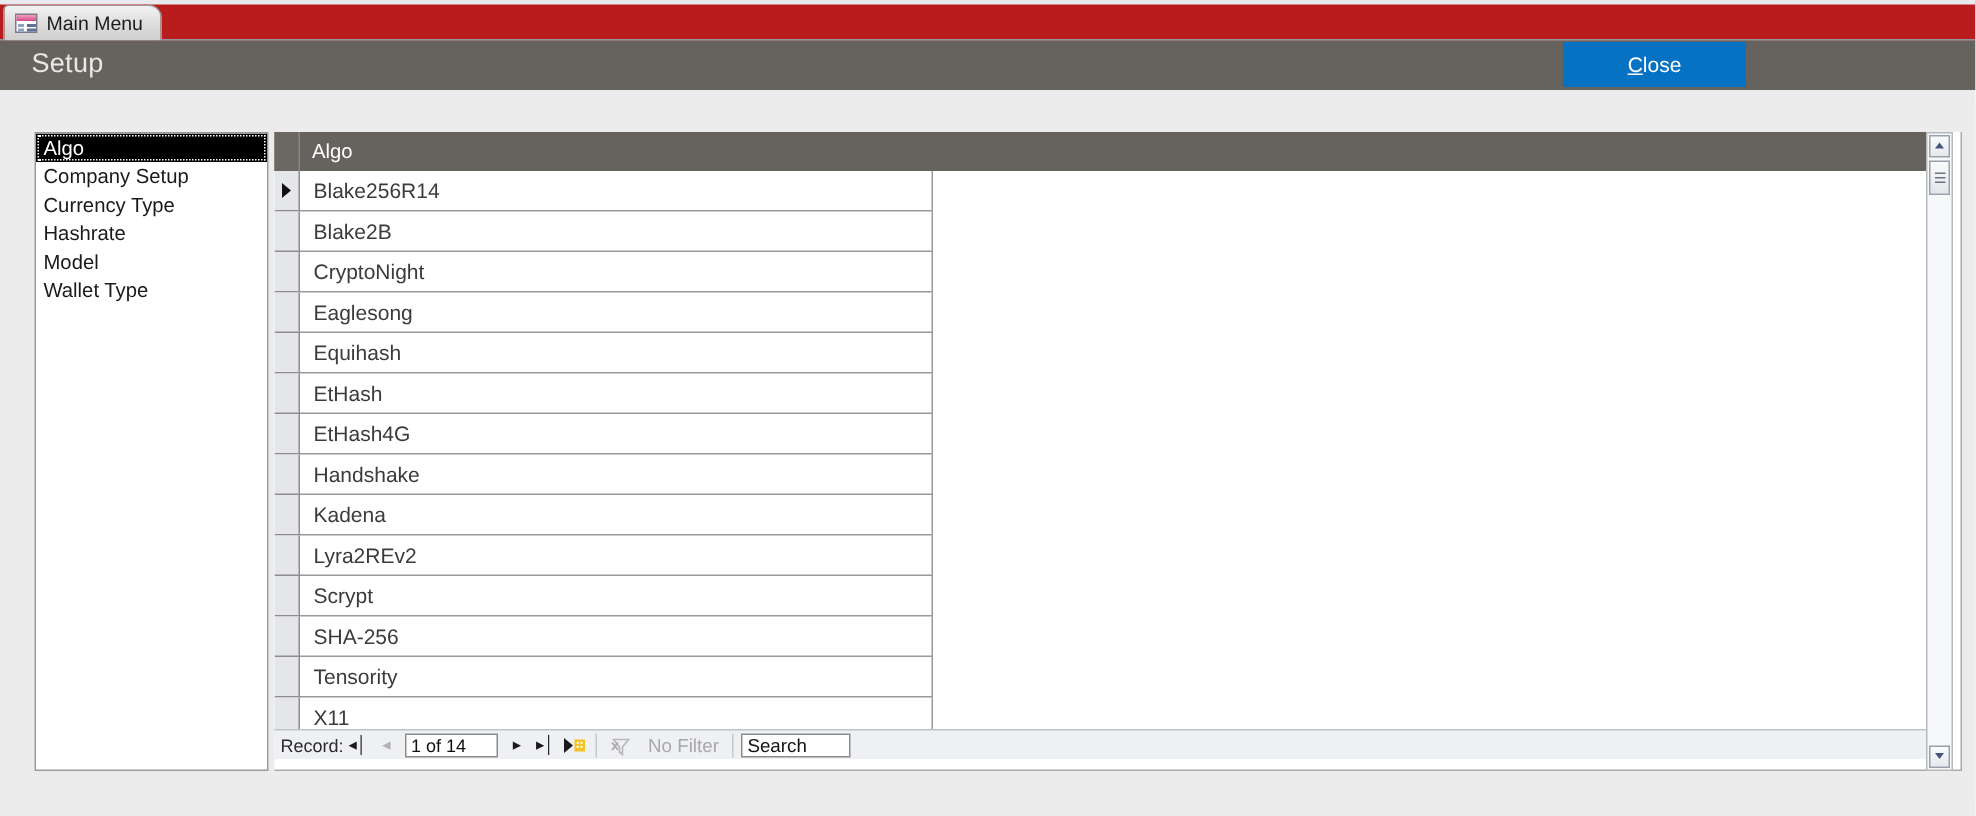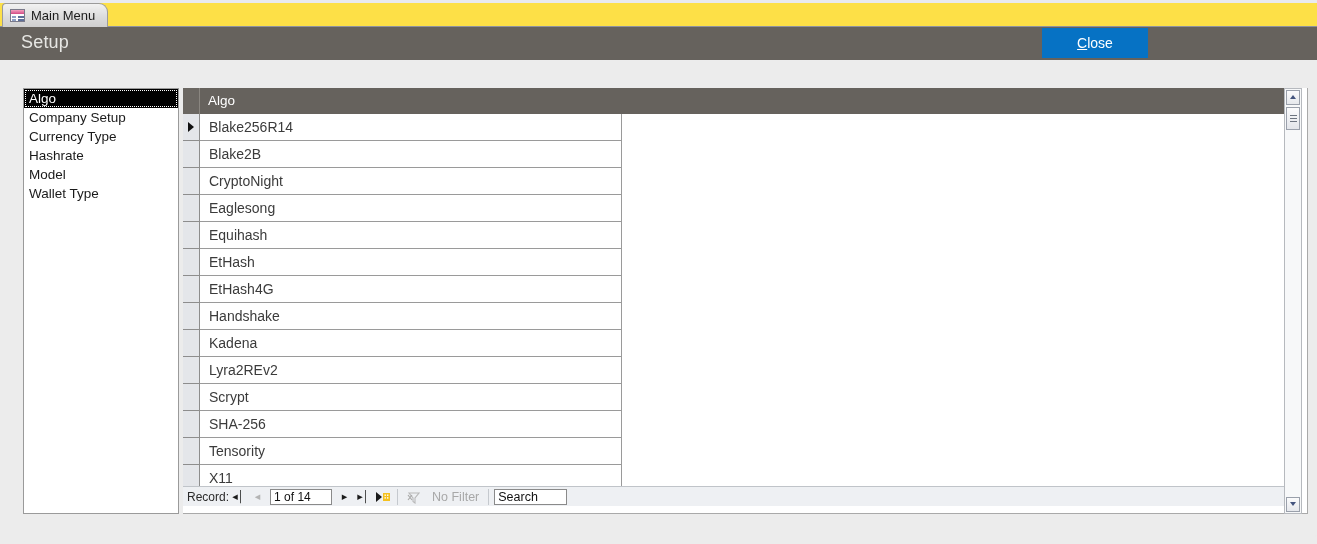--- a/index.html
+++ b/index.html
@@ -15,21 +15,21 @@
     color: #222;
     overflow: hidden;
     position: relative;
   }
 
   
   #tabbar {
     position: absolute;
     left: 0; top: 0;
     width: 1317px; height: 27px;
-    background: #fde047;
+    background: #b91c1c;
     border-bottom: 1px solid #8f939e;
     box-sizing: border-box;
   }
   #tabbar::before {
     content: "";
     position: absolute;
     left: 0; top: 0; right: 0; height: 3px;
     background: #e9eaee;
   }
   .tab {
@@ -97,21 +97,21 @@
   #form-title {
     position: absolute;
     left: 21px; top: 5px;
     font-size: 18px;
     color: #e7e7e4;
     letter-spacing: 0.2px;
   }
   #close-button {
     position: absolute;
     left: 1042px; top: 28px;
-    width: 106px; height: 30px;
+    width: 122px; height: 30px;
     background: #0672c4;
     border: none;
     color: #ffffff;
     font-size: 14px;
     font-family: "Liberation Sans", sans-serif;
     cursor: pointer;
     padding: 0;
     line-height: 30px;
     text-align: center;
   }

